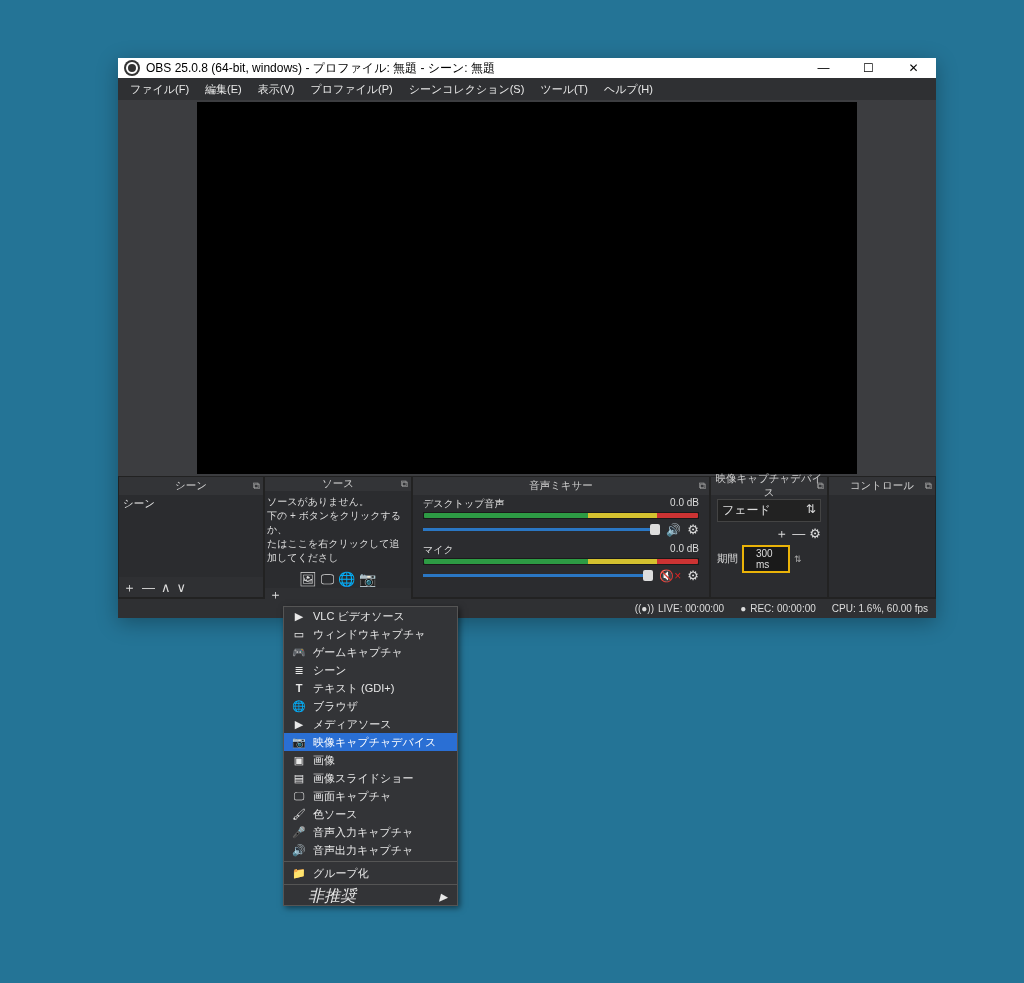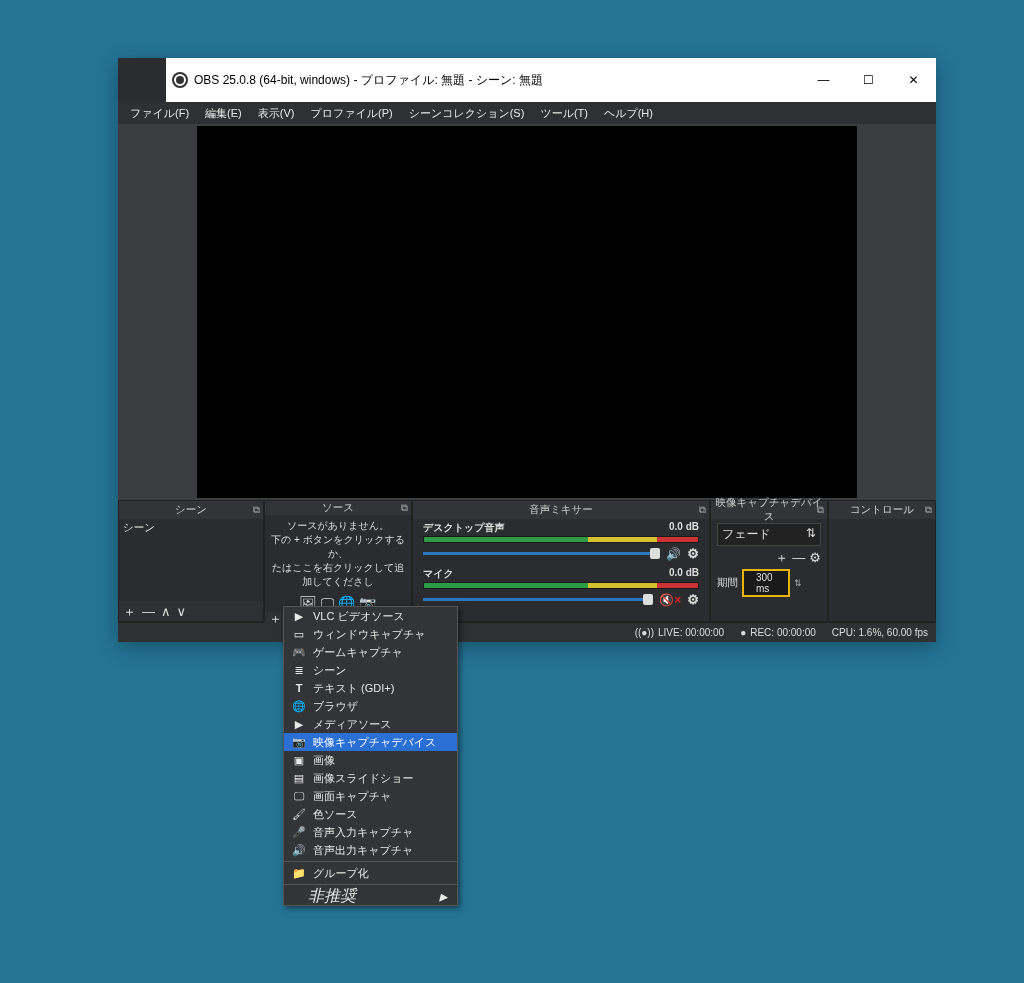--- a/index.html
+++ b/index.html
@@ -1,39 +1,39 @@
 <!DOCTYPE html>
 <html><head>
 <meta charset="utf-8">
 <style>
 * { margin: 0; padding: 0; box-sizing: border-box; font-family: "Meiryo", "MS PGothic", sans-serif; }
 body { background: #247496; width: 1024px; height: 983px; overflow: hidden; }
 .window { position: absolute; left: 118px; top: 58px; width: 818px; background: #2b2c2f; box-shadow: 0 5px 20px rgba(0,0,0,0.3); }
-.titlebar { height: 44px; background: #fff; display: flex; align-items: center; padding-left: 6px; margin-left: 48px; }
+.titlebar { height: 20px; background: #fff; display: flex; align-items: center; padding-left: 6px; }
 .titlebar-icon { width: 16px; height: 16px; border-radius: 50%; background: #333; margin-right: 6px; display:flex; align-items:center; justify-content:center; }
 .titlebar-icon::after { content:""; width:8px; height:8px; border-radius:50%; border:2px solid #fff; }
 .title-text { font-size: 12px; color: #000; flex: 1; }
 .win-controls { display: flex; }
 .win-btn { width: 45px; height: 28px; display: flex; align-items: center; justify-content: center; font-size: 12px; color: #000; }
 .menubar { height: 22px; background: #2f3033; display: flex; align-items: center; padding: 0 4px; }
 .menu-item { color: #e8e8e8; font-size: 11px; padding: 0 8px; }
 .preview-area { height: 376px; background: #3c3d40; display:flex; align-items:center; justify-content:center; }
 .preview-canvas { width: 660px; height: 372px; background: #000; }
 .dock-row { display: flex; height: 122px; background: #2f3033; }
 .dock { background: #2b2c2f; border: 1px solid #222; display:flex; flex-direction:column; }
 .dock-header { height: 18px; background: #333437; display: flex; align-items: center; position: relative; }
 .dock-title { flex:1; text-align:center; color: #d0d0d0; font-size: 10.5px; }
 .dock-quad { position:absolute; right:3px; color:#aaa; font-size:10px; }
 .dock-body { flex:1; position:relative; color:#ddd; font-size:10px; }
 .dock-footer { height: 20px; background: #2f3033; display:flex; align-items:center; padding:0 4px; gap:6px; }
 .icon-btn { color:#ddd; font-size:13px; line-height:1; }
 .scene-label { position:absolute; top:2px; left:4px; color: #e2e2e2; font-size: 10.5px; }
-.sources-hint { text-align:center; padding:4px 2px; font-size:10px; color:#ddd; line-height:1.4; }
+.sources-hint { padding:4px 2px; font-size:10px; color:#ddd; line-height:1.4; }
 .sources-icons { display:flex; justify-content:center; gap:4px; font-size:14px; color:#ddd; margin-top:2px; }
-.mixer-ch { padding: 2px 10px 4px 10px; font-weight: bold; }
+.mixer-ch { padding: 2px 10px 4px 10px; }
 .mixer-top { display:flex; justify-content:space-between; color:#ddd; font-size:10px; }
 .meter { height:5px; background:linear-gradient(to right,#2d9b44 0%,#2d9b44 60%,#d4c12f 60%,#d4c12f 85%,#c33 85%,#c33 100%); border-radius:1px; }
 .meter-wrap { background:#1a1a1a; padding:1px; margin-top:1px;}
 .slider-row { display:flex; align-items:center; margin-top:3px; gap:6px; }
 .slider-line { flex:1; height:3px; background:#2a77c4; position:relative; }
 .slider-thumb { position:absolute; right:0; top:-4px; width:10px; height:11px; background:#ddd; border-radius:2px; }
 .speaker-icon { color:#ddd; font-size:12px; }
 .speaker-mute { color:#d22; font-size:12px; }
 .gear-icon { color:#ddd; font-size:13px; }
 .trans-body { padding:4px 6px; font-size:10.5px; color:#ddd; }

